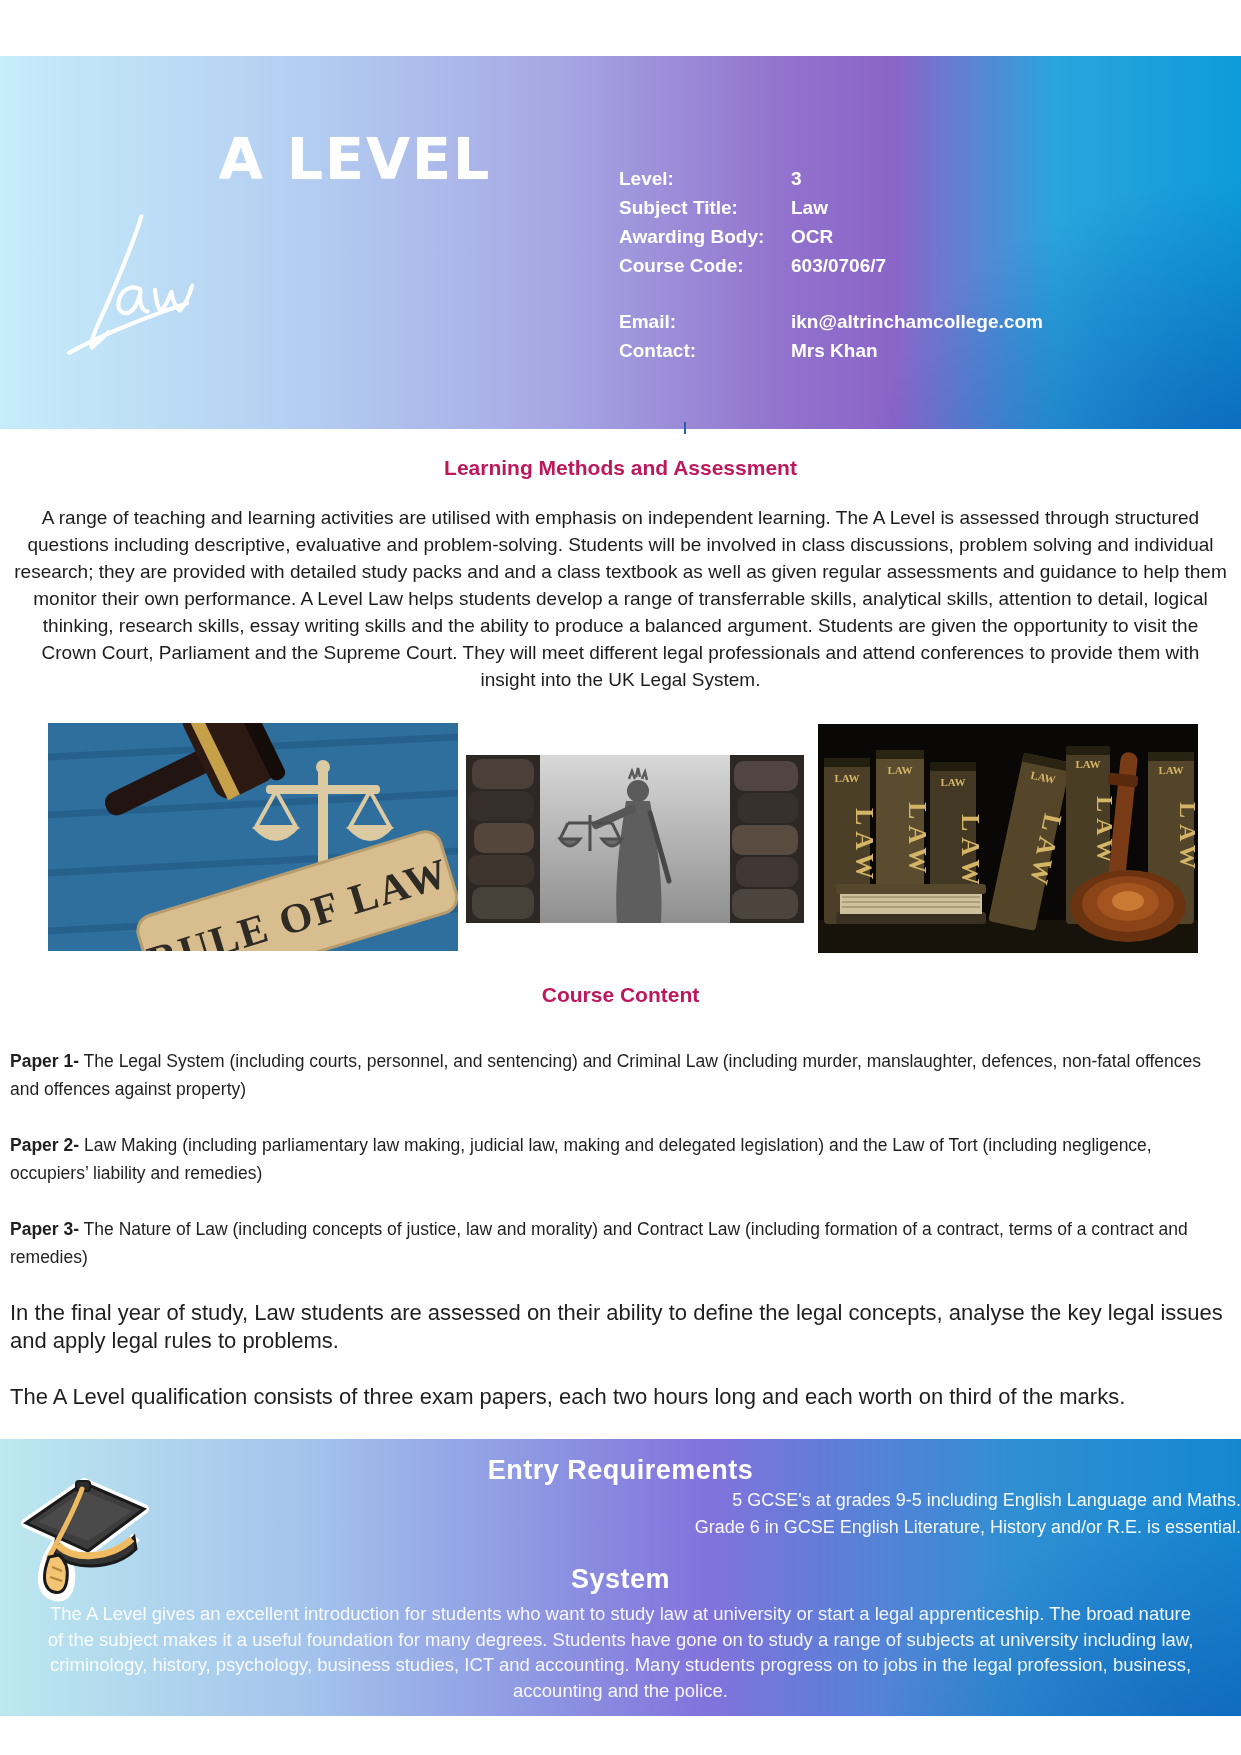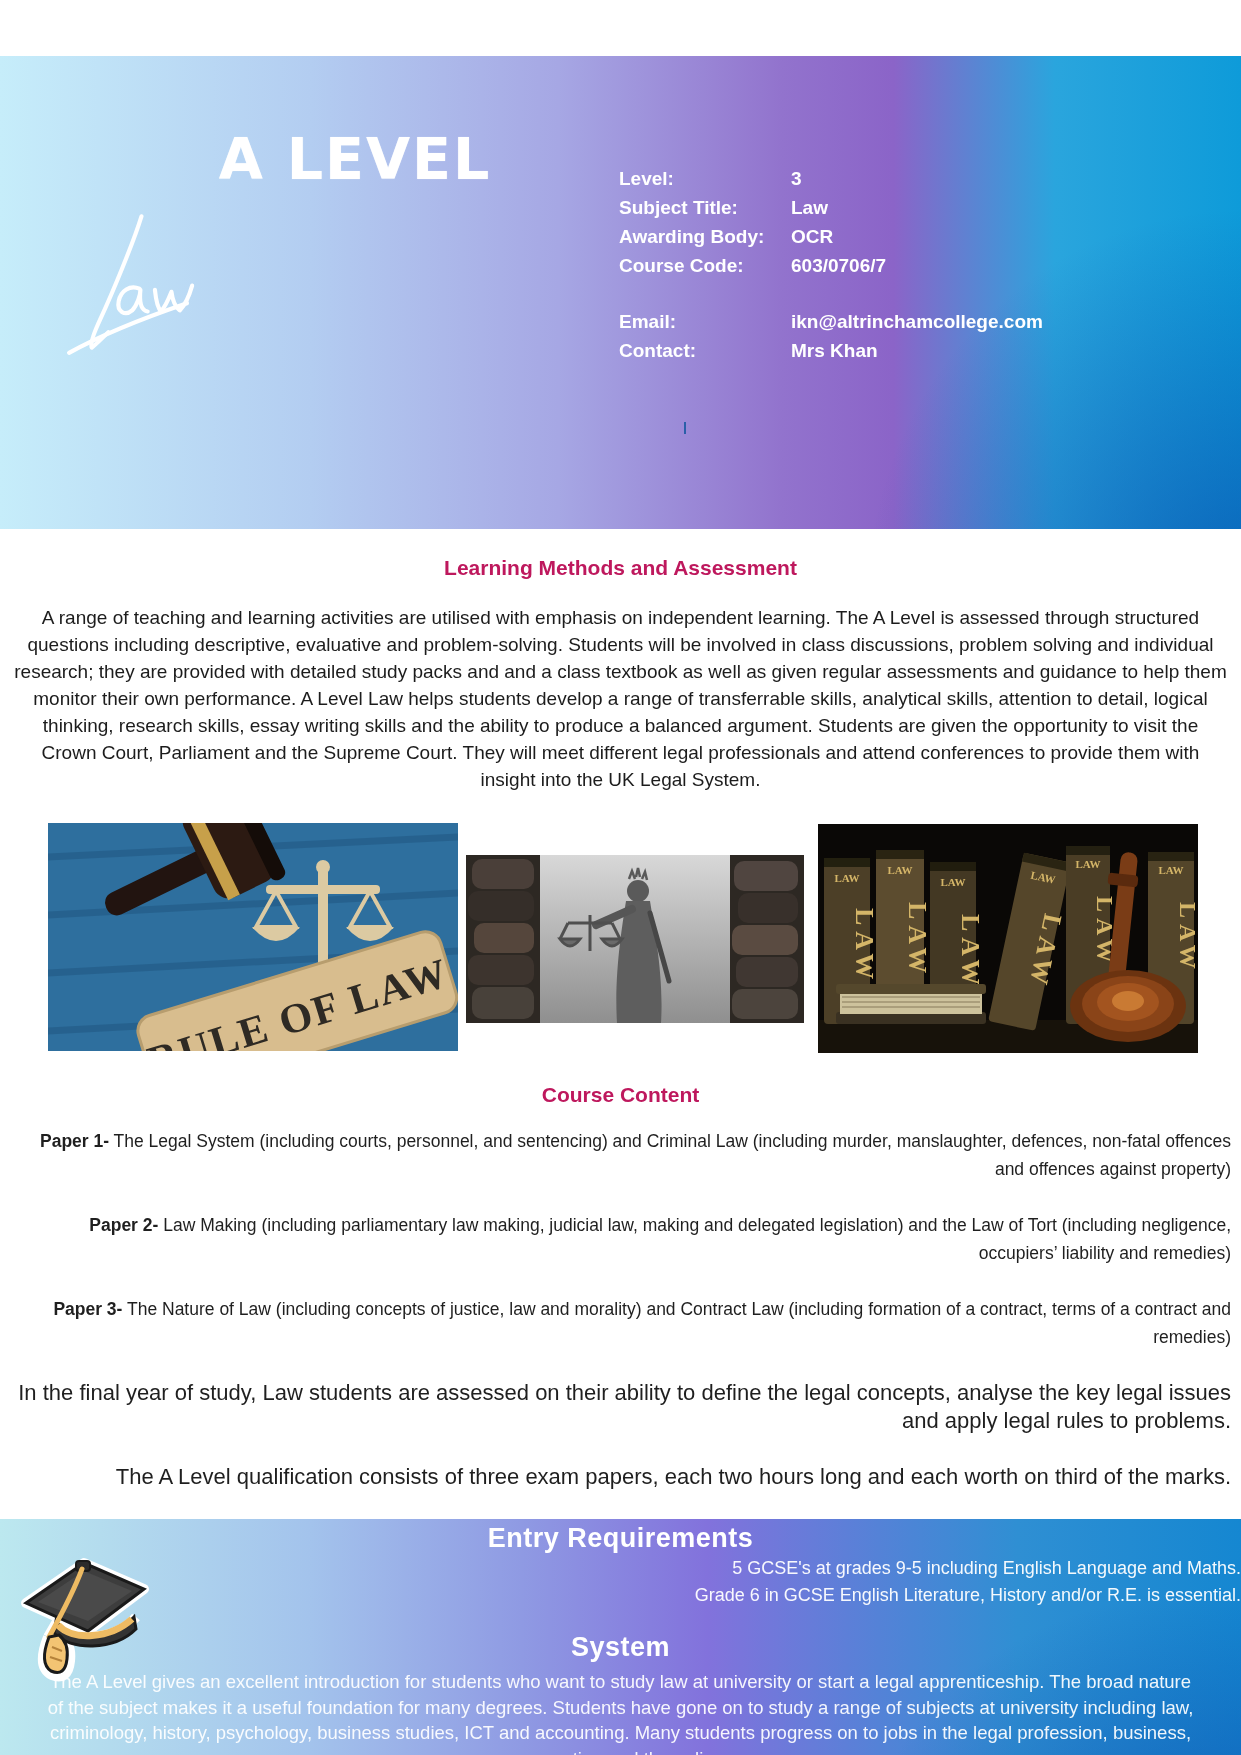--- a/index.html
+++ b/index.html
@@ -7,21 +7,21 @@
     position:relative;
     width:1241px;height:1755px;
     background:#ffffff;
     font-family:"Liberation Sans", sans-serif;
     color:#1f1f1f;
     overflow:hidden;
   }
   .top-strip{height:56px;background:#ffffff;}
   
   .header{
-    position:relative;height:473px;
+    position:relative;height:373px;
     background:
       radial-gradient(ellipse 55% 150% at 100% 115%, rgba(9,62,165,0.60), rgba(9,62,165,0) 55%),
       linear-gradient(90deg,#c6edfa 0%,#b3cdf1 25%,#a6a7e4 45%,#9273cd 63%,#8b64c8 72%,#2aa5dd 85%,#0e9bd9 100%);
   }
   .logo-block{position:absolute;left:190px;top:70px;width:330px;text-align:center;}
   .logo-title{
     font-size:57px;font-weight:800;letter-spacing:2px;color:#ffffff;
     font-family:"DejaVu Sans","Liberation Sans",sans-serif;
     text-shadow:0 0 1px rgba(255,255,255,.6);
     white-space:nowrap;
@@ -43,34 +43,34 @@
   .h-course{padding-top:28px;}
   .intro-para{
     margin:24px auto 0;width:1215px;text-align:center;
     font-size:19px;line-height:27px;color:#1c1c1c;
   }
   .images-row{position:relative;height:232px;margin-top:30px;}
   .img-frame{position:absolute;overflow:hidden;}
   .img-left{left:38px;top:0;width:410px;height:228px;}
   .img-mid{left:456px;top:32px;width:338px;height:168px;}
   .img-right{left:808px;top:1px;width:380px;height:229px;}
-  .papers{margin-top:20px;text-align:right;}
+  .papers{margin-top:40px;}
   .paper-para{font-size:17.5px;line-height:28px;margin:0 0 28px 0;}
   .paper-label{font-weight:700;}
   .closing-para{font-size:22px;line-height:28px;margin:0 0 28px 0;}
   
   .footer{
     position:relative;height:277px;margin-top:12px;
     background:
       radial-gradient(ellipse 50% 160% at 100% 120%, rgba(12,70,168,0.55), rgba(12,70,168,0) 60%),
       linear-gradient(90deg,#bce8ef 0%,#a3c3ec 25%,#8f9ae3 42%,#8272dc 57%,#2f8fd3 82%,#1587d1 100%);
     text-align:center;color:#ffffff;
   }
   .footer-heading{
-    font-size:27px;font-weight:700;color:#ffffff;margin:0;padding-top:4px;
+    font-size:27px;font-weight:700;color:#ffffff;margin:0;padding-top:16px;
     letter-spacing:.5px;
   }
   .footer-line{font-size:18px;line-height:25px;color:rgba(255,255,255,.95);margin-top:2px;text-align:right;}
   .careers-heading{padding-top:24px;}
   .careers-para{
     width:1160px;margin:6px auto 0;font-size:18.5px;line-height:25.5px;
     color:rgba(255,255,255,.93);
   }
   .cap-wrap{position:absolute;left:4px;top:6px;width:150px;height:158px;}
   .bottom-strip{height:65px;background:#ffffff;}

